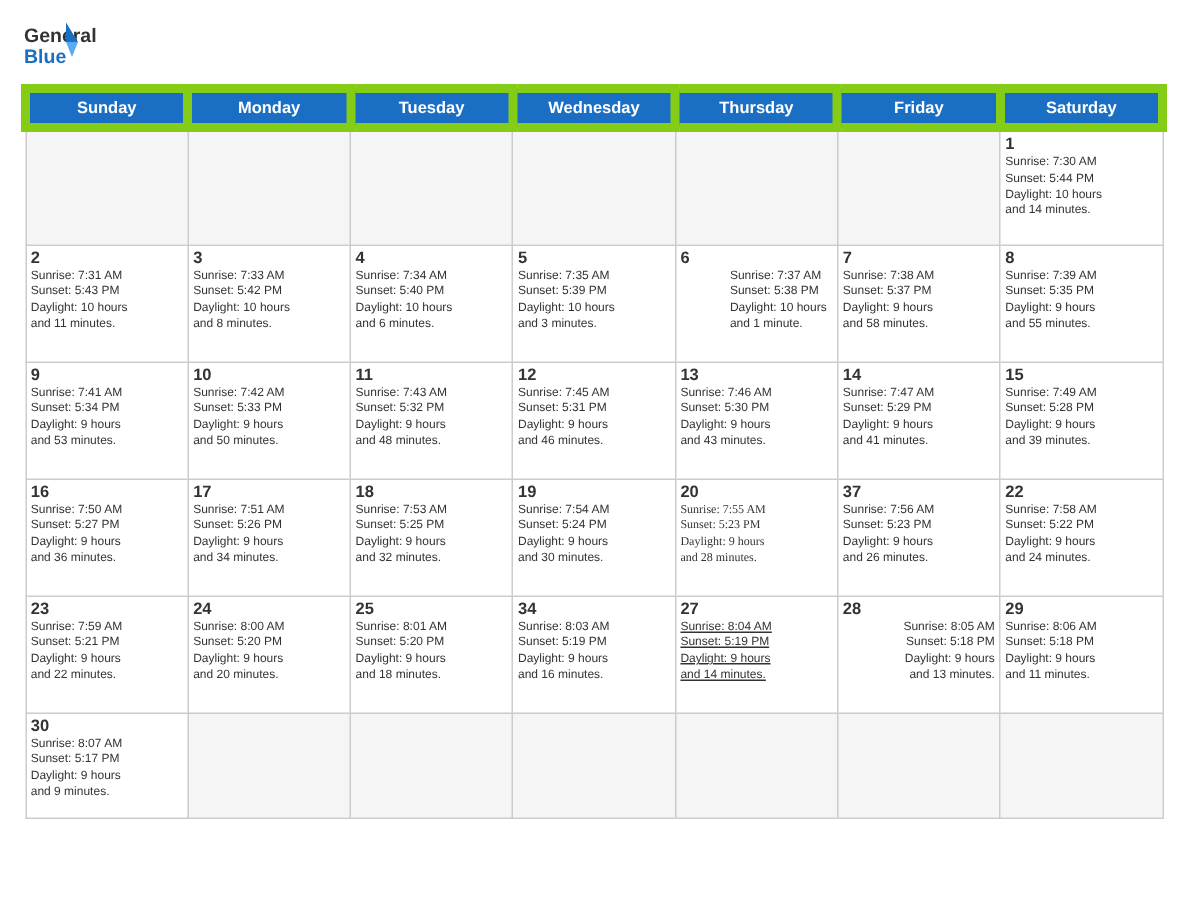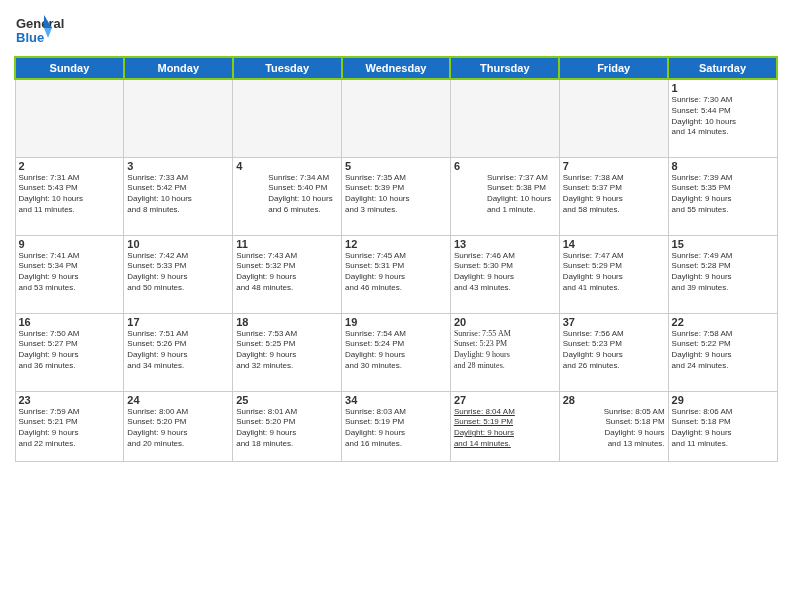--- a/index.html
+++ b/index.html
@@ -50,21 +50,21 @@
       border-collapse: collapse;
       table-layout: fixed;
     }
     .day-header {
       background-color: #1a6fc4;
       color: #fff;
       font-size: 11px;
       font-weight: bold;
       text-align: center;
       padding: 4px 2px;
-      border: 2px solid #84cc16;
+      border: 6px solid #84cc16;
     }
     .day-cell {
       vertical-align: top;
       border: 1px solid #ccc;
       padding: 2px 3px;
       font-size: 8.5px;
       color: #333;
       height: 78px;
       background: #fff;
     }
@@ -143,21 +143,21 @@
           </td>
           <td class="day-cell">
             <span class="day-number">3</span>
             <div class="cell-text" style="white-space: pre-line;">Sunrise: 7:33 AM
 Sunset: 5:42 PM
 Daylight: 10 hours
 and 8 minutes.</div>
           </td>
           <td class="day-cell">
             <span class="day-number">4</span>
-            <div class="cell-text" style="white-space: pre-line; margin-left: 32px;">Sunrise: 7:34 AM
+            <div class="cell-text" style="white-space: pre-line;">Sunrise: 7:34 AM
 Sunset: 5:40 PM
 Daylight: 10 hours
 and 6 minutes.</div>
           </td>
           <td class="day-cell">
             <span class="day-number">5</span>
             <div class="cell-text" style="white-space: pre-line;">Sunrise: 7:35 AM
 Sunset: 5:39 PM
 Daylight: 10 hours
 and 3 minutes.</div>
@@ -329,16 +329,31 @@
 Daylight: 9 hours
 and 13 minutes.</div>
           </td>
           <td class="day-cell">
             <span class="day-number">29</span>
             <div class="cell-text" style="white-space: pre-line;">Sunrise: 8:06 AM
 Sunset: 5:18 PM
 Daylight: 9 hours
 and 11 minutes.</div>
           </td>
+        </tr>
+        <tr>
+          <td class="day-cell">
+            <span class="day-number">30</span>
+            <div class="cell-text" style="white-space: pre-line;">Sunrise: 8:07 AM
+Sunset: 5:17 PM
+Daylight: 9 hours
+and 9 minutes.</div>
+          </td>
+          <td class="day-cell empty"></td>
+          <td class="day-cell empty"></td>
+          <td class="day-cell empty"></td>
+          <td class="day-cell empty"></td>
+          <td class="day-cell empty"></td>
+          <td class="day-cell empty"></td>
         </tr>
       </tbody>
   </table>
 </div>
 
 </body></html>

